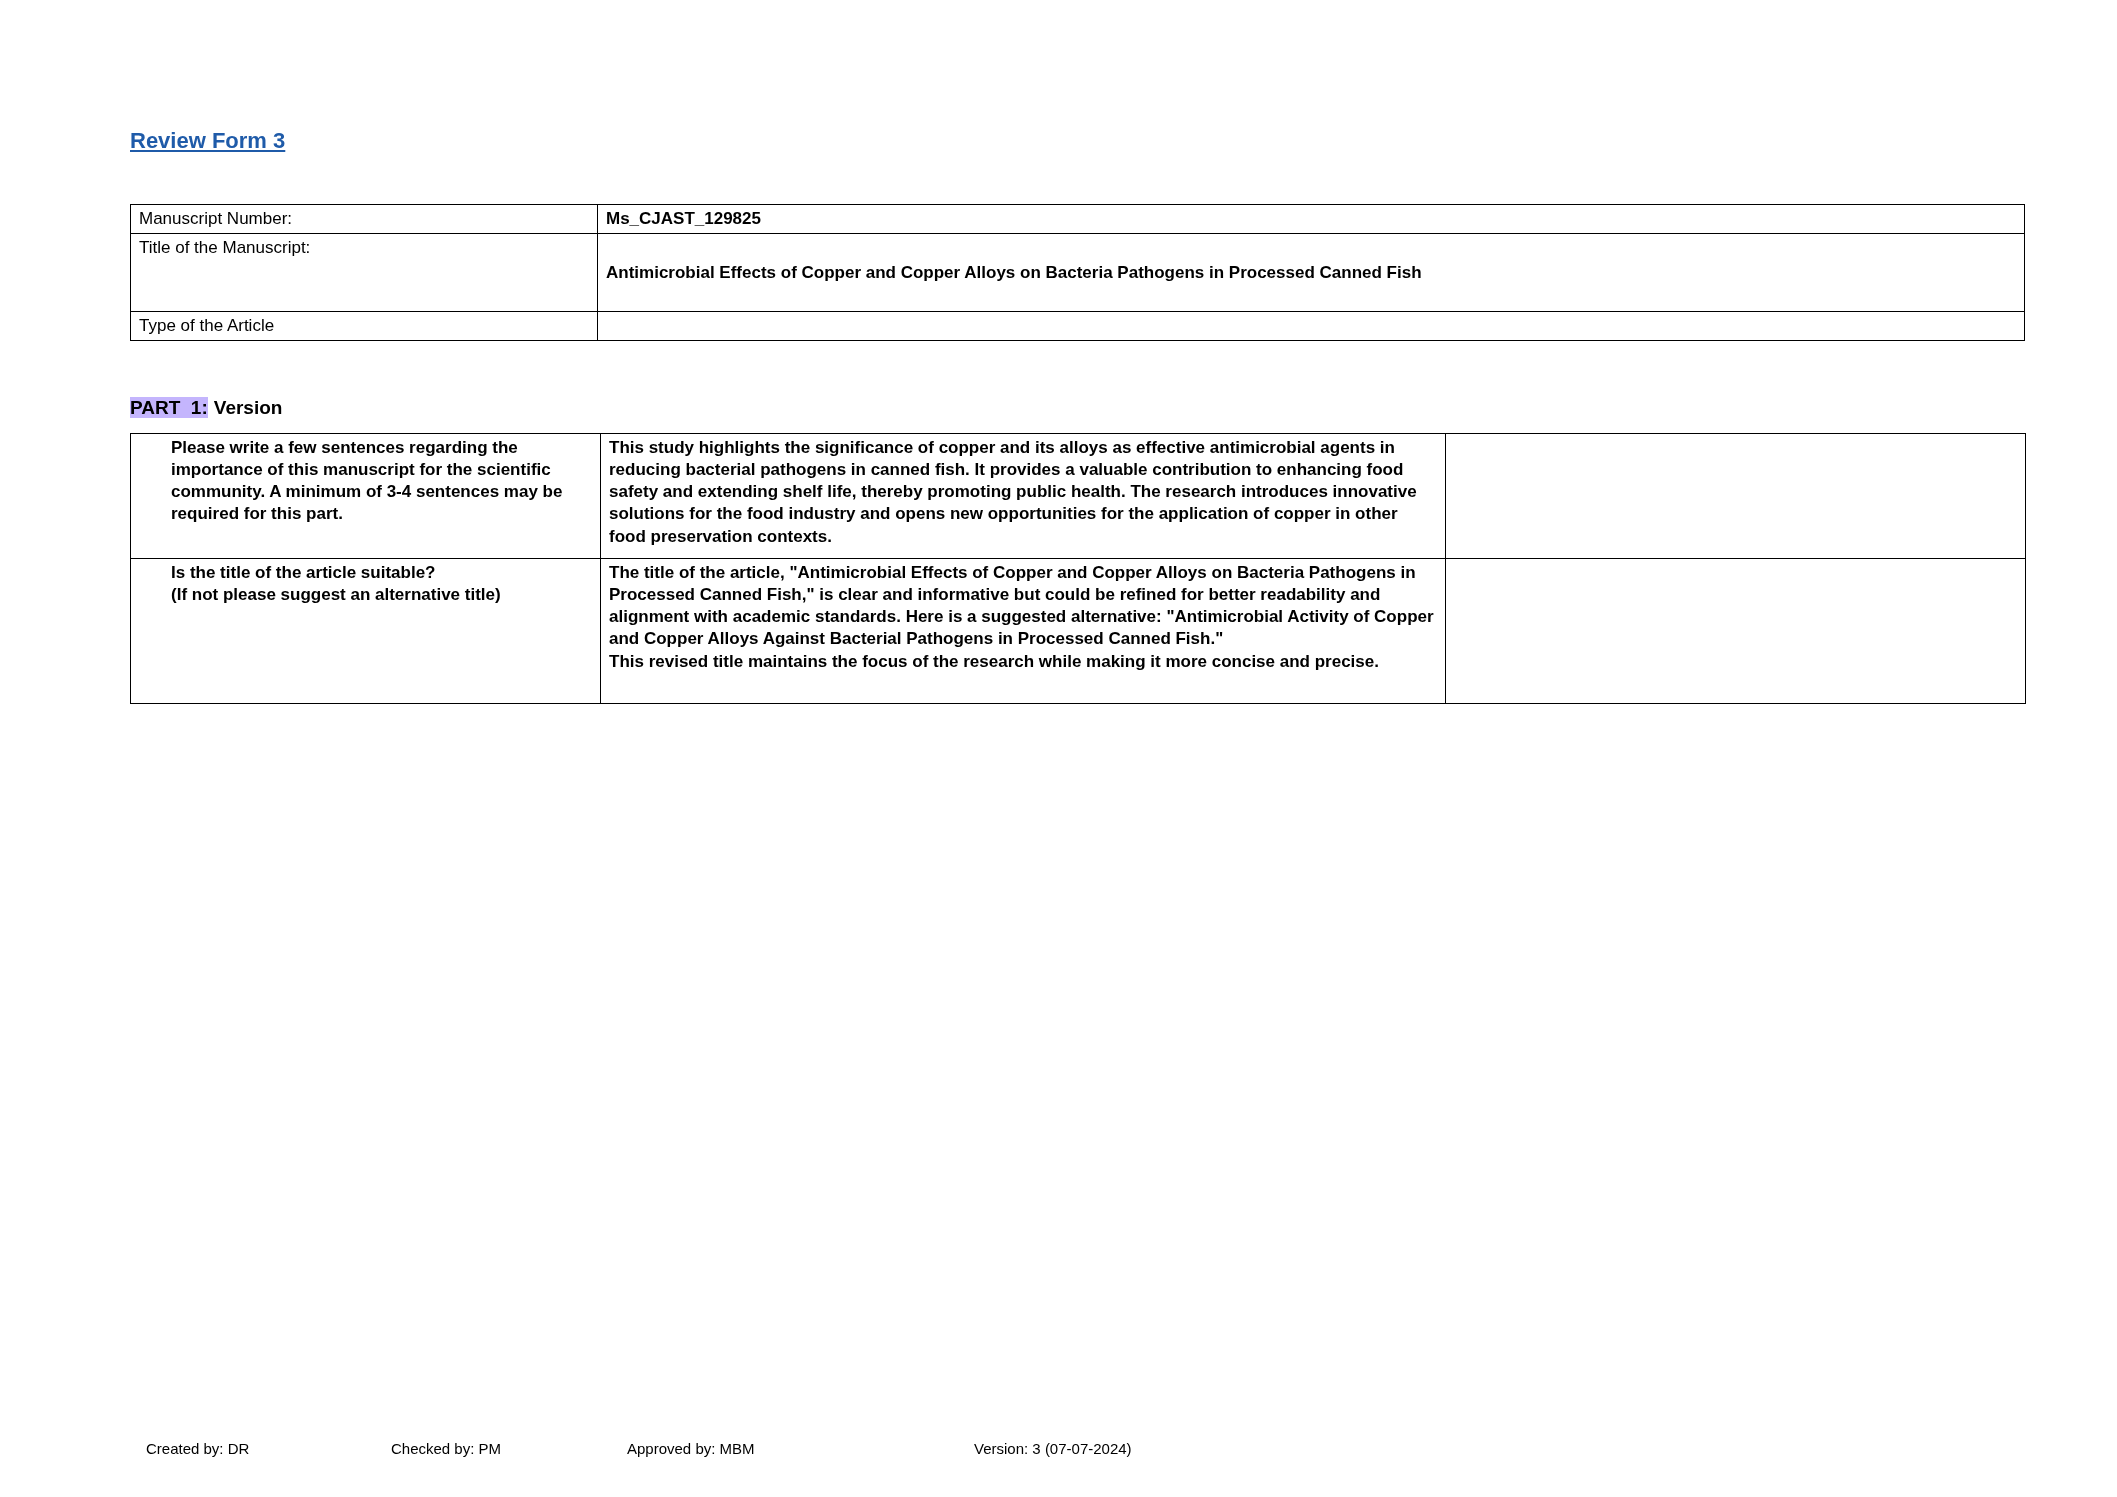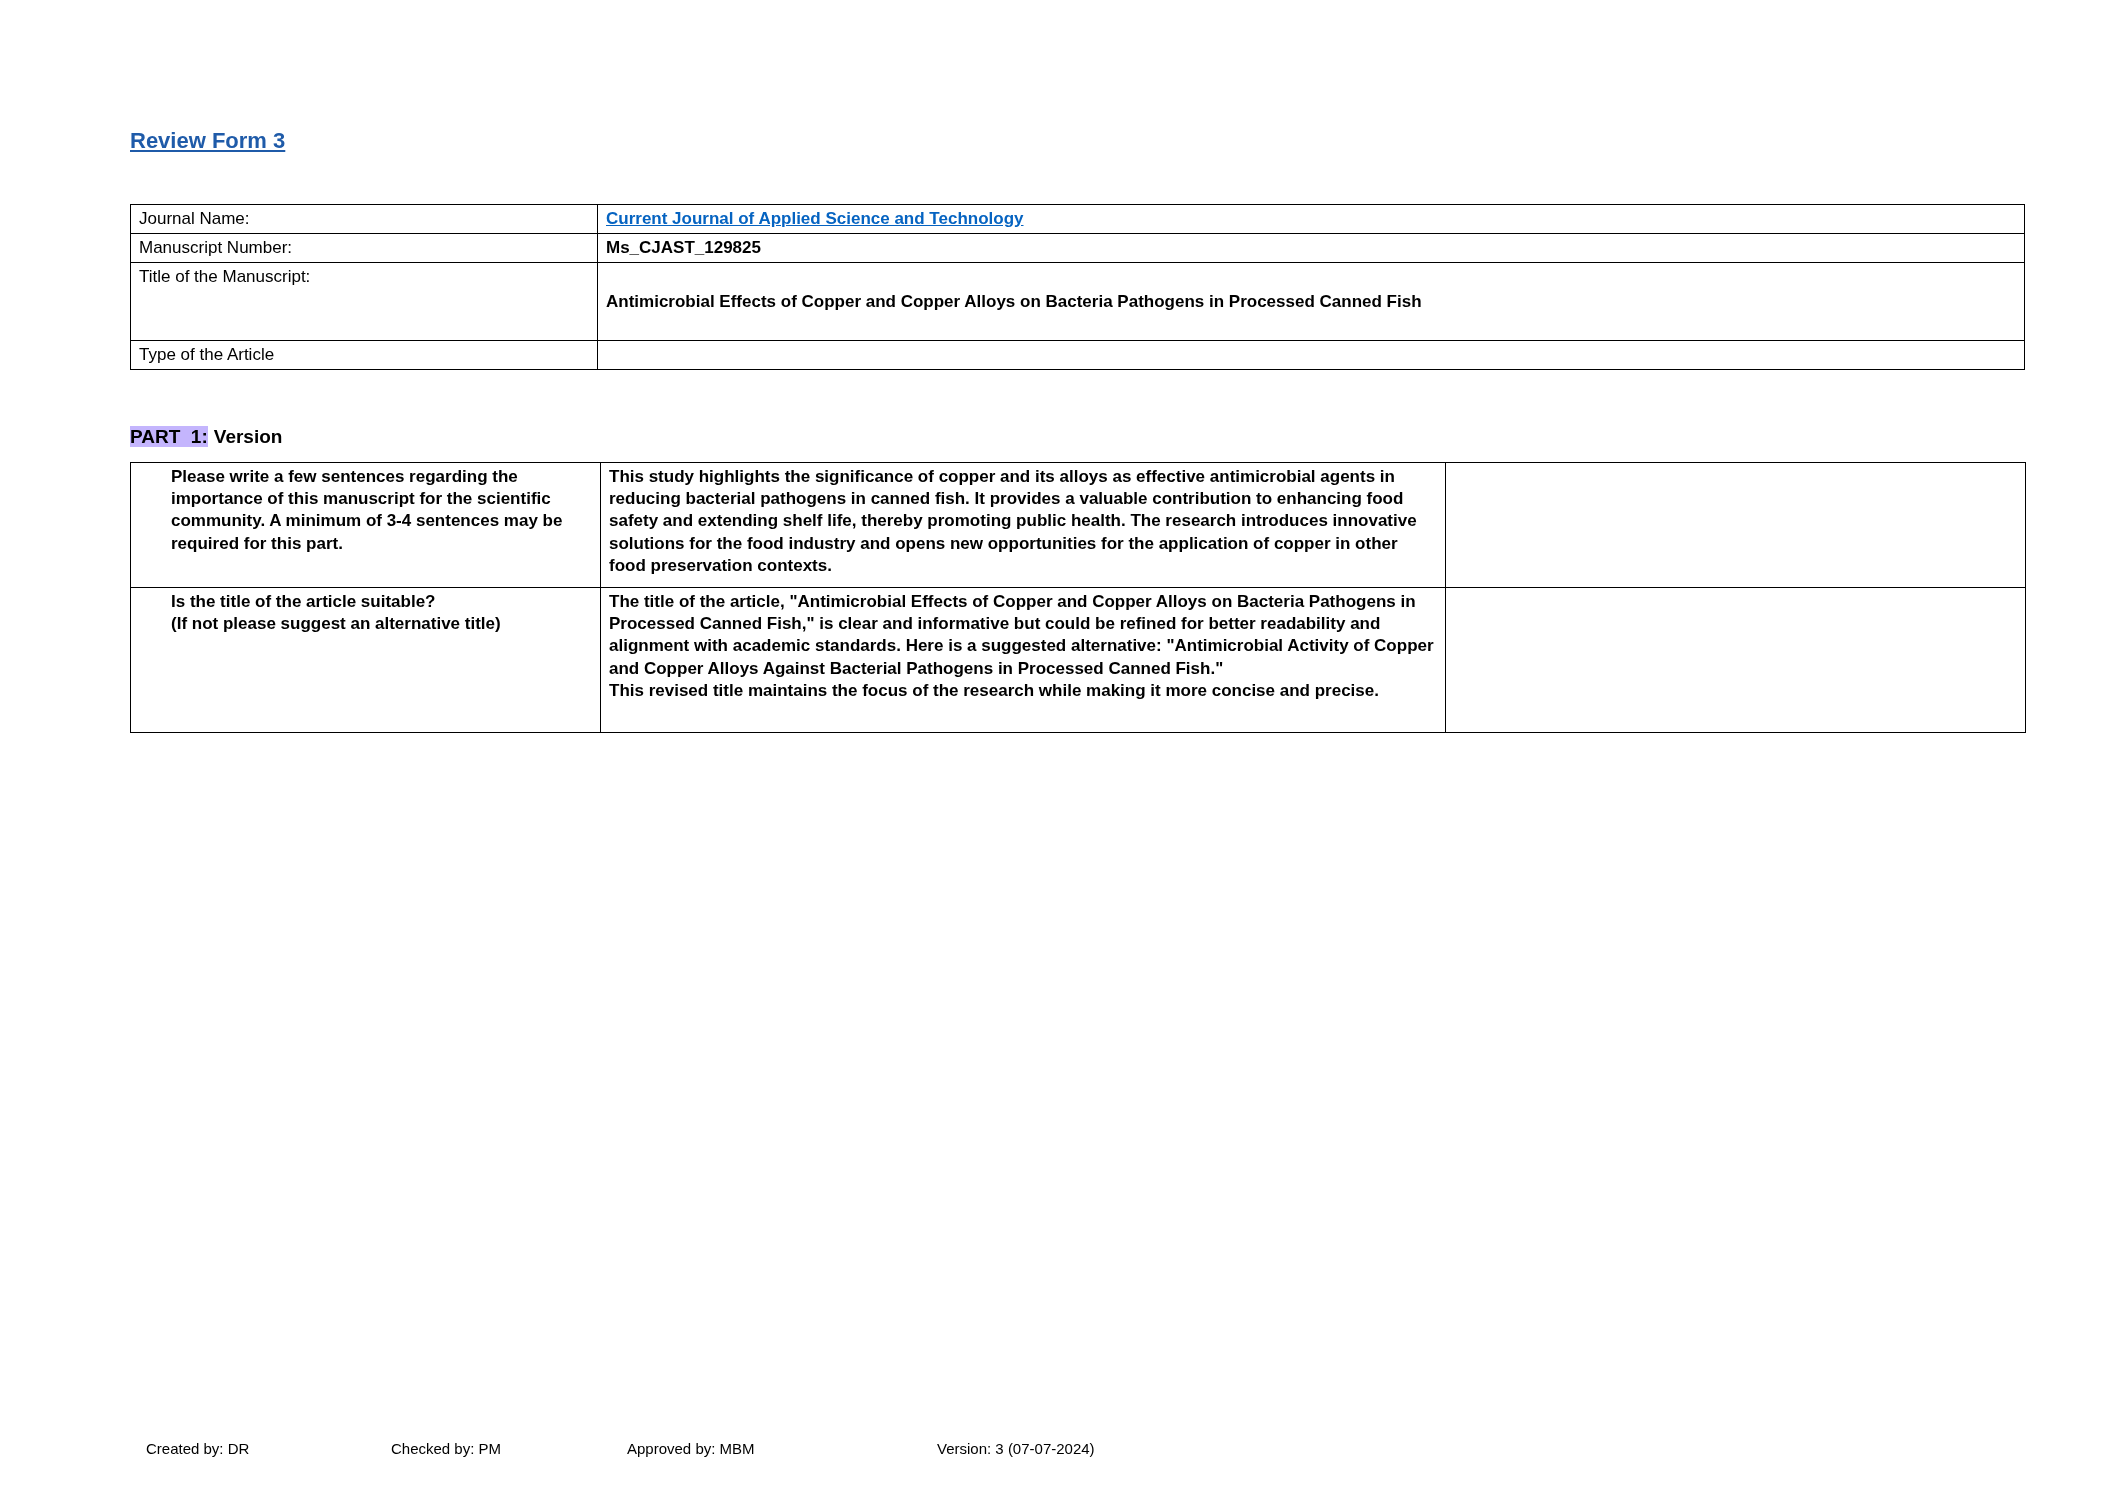--- a/index.html
+++ b/index.html
@@ -89,39 +89,35 @@
     top: 1440px;
     left: 0;
     width: 2117px;
     font-size: 15px;
     color: #000000;
   }
   .footer span { position: absolute; white-space: nowrap; }
   .footer .f-created  { left: 146px; }
   .footer .f-checked  { left: 391px; }
   .footer .f-approved { left: 627px; }
-  .footer .f-version  { left: 937px; }
+  .footer .f-version  { left: 974px; }
 </style>
 </head>
 <body>
 
 <div class="page">
 
   <a class="doc-title" href="#">Review Form 3</a>
 
   <table class="meta-table">
     <colgroup>
         <col class="col-label">
         <col>
       </colgroup>
     <tbody>
-        <tr class="row-short">
-      <td class="label-cell">Journal Name:</td>
-      <td class="value-cell"><a class="journal-link" href="#">Current Journal of Applied Science and Technology</a></td>
-    </tr>
     <tr class="row-short">
       <td class="label-cell">Manuscript Number:</td>
       <td class="value-cell">Ms_CJAST_129825</td>
     </tr>
     <tr class="row-title">
       <td class="label-cell">Title of the Manuscript:</td>
       <td class="value-cell v-mid">Antimicrobial Effects of Copper and Copper Alloys on Bacteria Pathogens in Processed Canned Fish</td>
     </tr>
     <tr class="row-short">
       <td class="label-cell">Type of the Article</td>

